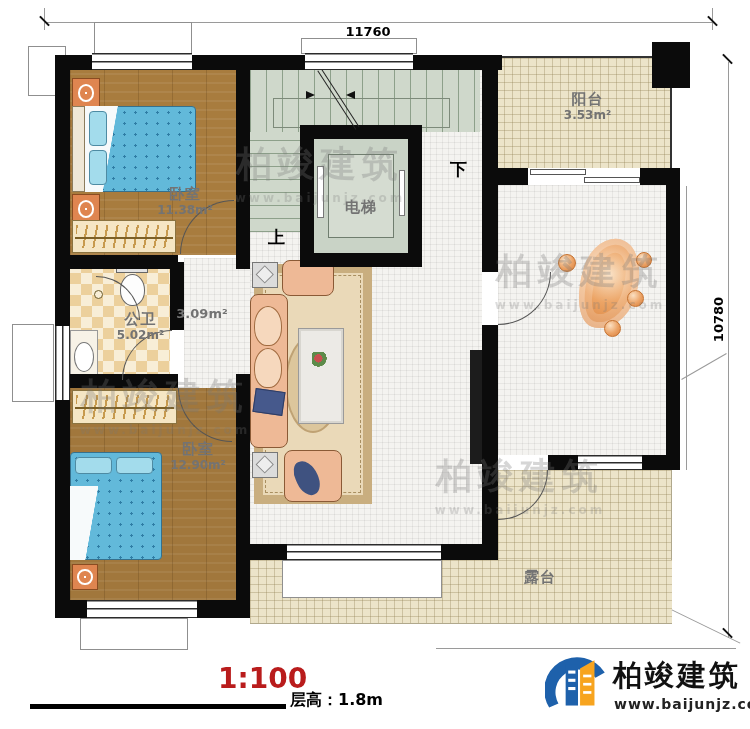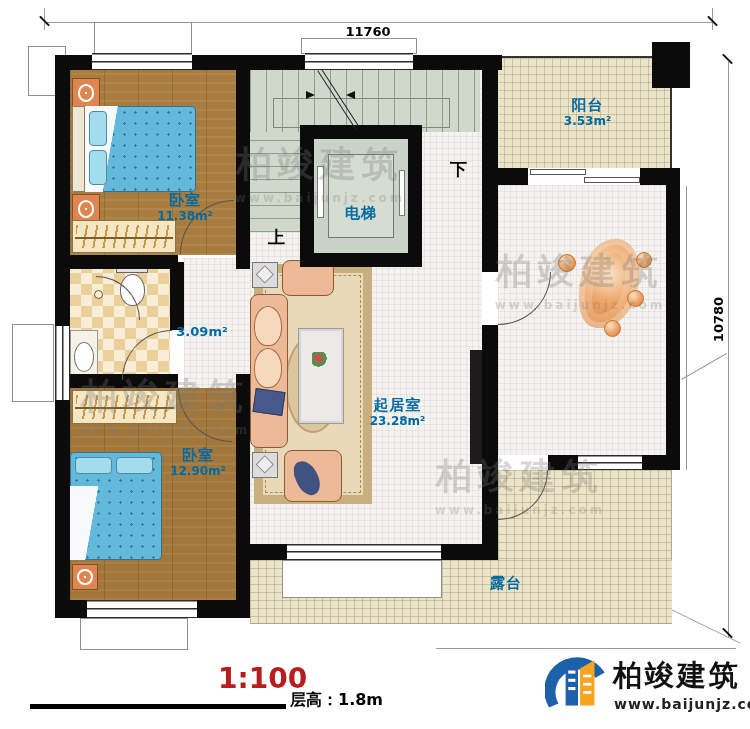--- a/index.html
+++ b/index.html
@@ -33,21 +33,21 @@
                   linear-gradient(#2b2b2b,#2b2b2b) center/1.5px 100% no-repeat,
                   linear-gradient(#2b2b2b,#2b2b2b) right/1.5px 100% no-repeat, #fff; }
   .bay { position:absolute; background:#fff; border:1px solid #8f8f8f; z-index:6; }
   .arc { position:absolute; z-index:12; }
   .arc-tl { border-left:1.5px solid #555; border-top:1.5px solid #555; border-top-left-radius:100% 100%; }
   .arc-tr { border-right:1.5px solid #555; border-top:1.5px solid #555; border-top-right-radius:100% 100%; }
   .arc-bl { border-left:1.5px solid #555; border-bottom:1.5px solid #555; border-bottom-left-radius:100% 100%; }
   .arc-br { border-right:1.5px solid #555; border-bottom:1.5px solid #555; border-bottom-right-radius:100% 100%; }
   .tline { position:absolute; background:#9a9a9a; z-index:4; }
   
-  .lbl { position:absolute; z-index:30; text-align:center; color:#0369a1; font-weight:700; line-height:1.2;margin-top:6px; }
+  .lbl { position:absolute; z-index:30; text-align:center; color:#737373; font-weight:700; line-height:1.2; }
   .lbl .nm { display:block; font-size:15px; letter-spacing:1px; }
   .lbl .ar { display:block; font-size:12px; }
   .dir { position:absolute; z-index:30; font-size:17px; font-weight:700; color:#000; }
   
   .nightstand { position:absolute; z-index:5; background:#df8550; border:1px solid #8a4c22; }
   .nightstand::after { content:''; position:absolute; inset:18%; border:2px solid #fff; border-radius:50%; background:radial-gradient(#fff 15%, #df8550 16%); }
   .mattress { position:absolute; z-index:5; background:#62b9da; border:1px solid #36708c;
       background-image:radial-gradient(#2f7da5 1.1px, transparent 1.4px); background-size:11px 11px; border-radius:4px; }
   .sheet { position:absolute; z-index:6; background:linear-gradient(100deg, #f7fafb 0 55%, rgba(247,250,251,0) 56%); }
   .pillow { position:absolute; z-index:7; background:#a3dcec; border:1px solid #4e8ba3; border-radius:4px; }
@@ -228,32 +228,32 @@
   </div>
   <div class="lbl" style="left:320px;top:198px;width:82px;">
     <span class="nm">电梯</span>
   </div>
   <div class="dir" style="left:450px;top:158px;">下</div>
   <div class="dir" style="left:268px;top:226px;">上</div>
   <div class="lbl" style="left:535px;top:90px;width:105px;">
     <span class="nm">阳台</span>
     <span class="ar">3.53m²</span>
   </div>
-  <div class="lbl" style="left:162px;top:318px;width:80px;">
+  <div class="lbl" style="left:88px;top:310px;width:105px;">
+    <span class="nm">公卫</span>
+    <span class="ar">5.02m²</span>
+  </div>
+  <div class="lbl" style="left:162px;top:306px;width:80px;">
     <span class="ar" style="font-size:13px;">3.09m²</span>
   </div>
   <div class="lbl" style="left:143px;top:440px;width:110px;">
     <span class="nm">卧室</span>
     <span class="ar">12.90m²</span>
   </div>
-  <div class="lbl" style="left:340px;top:390px;width:115px;">
-    <span class="nm">起居室</span>
-    <span class="ar">23.28m²</span>
-  </div>
-  <div class="lbl" style="left:456px;top:568px;width:66px;text-align:right;">
+  <div class="lbl" style="left:507px;top:568px;width:66px;">
     <span class="nm">露台</span>
   </div>
 
   <div class="abs" style="left:30px;top:704px;width:256px;height:2px;border-top:3px solid #000;border-bottom:2px solid #000;z-index:50;"></div>
   <div class="abs" style="left:218px;top:662px;font-size:28px;font-weight:600;color:#b91c1c;z-index:50;">1:100</div>
   <div class="abs" style="left:290px;top:690px;font-size:16px;font-weight:700;color:#000;z-index:50;">层高：1.8m</div>
 
   <div class="abs" style="left:545px;top:652px;width:200px;height:72px;z-index:50;">
     <svg width="66" height="70" viewBox="0 0 64 68" style="position:absolute;left:0;top:0;">
       <path d="M4 54 A31 31 0 0 1 58 20 L49 25 A22 22 0 0 0 13 50 Z" fill="#1e61ab"></path>

